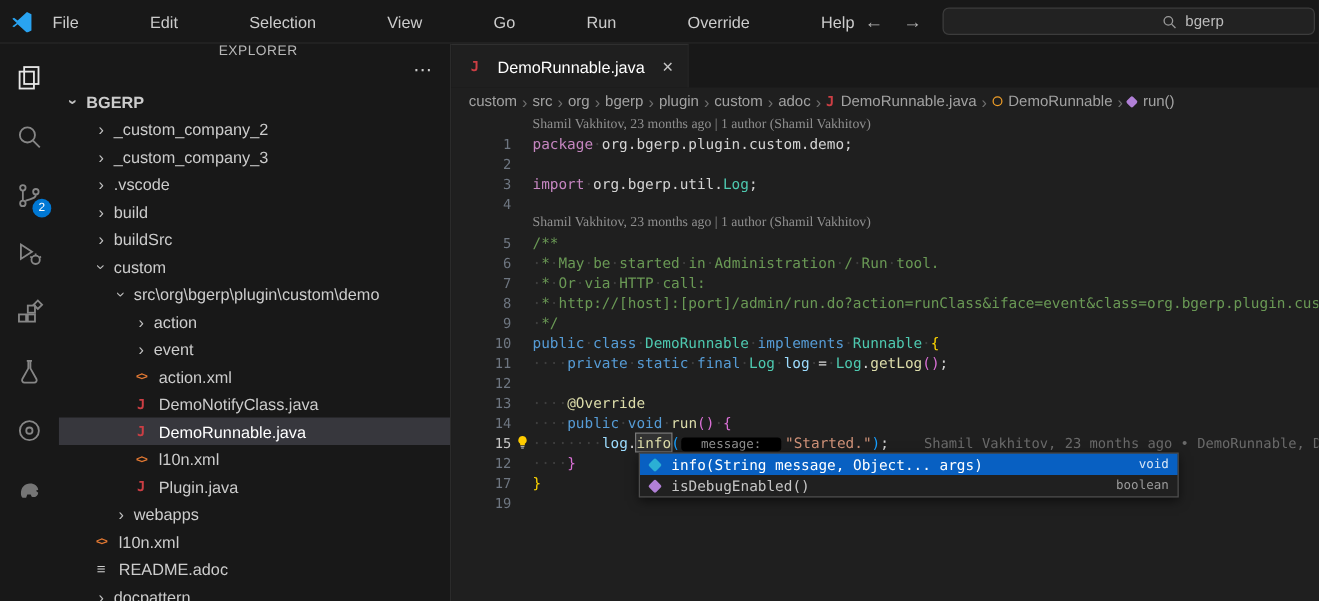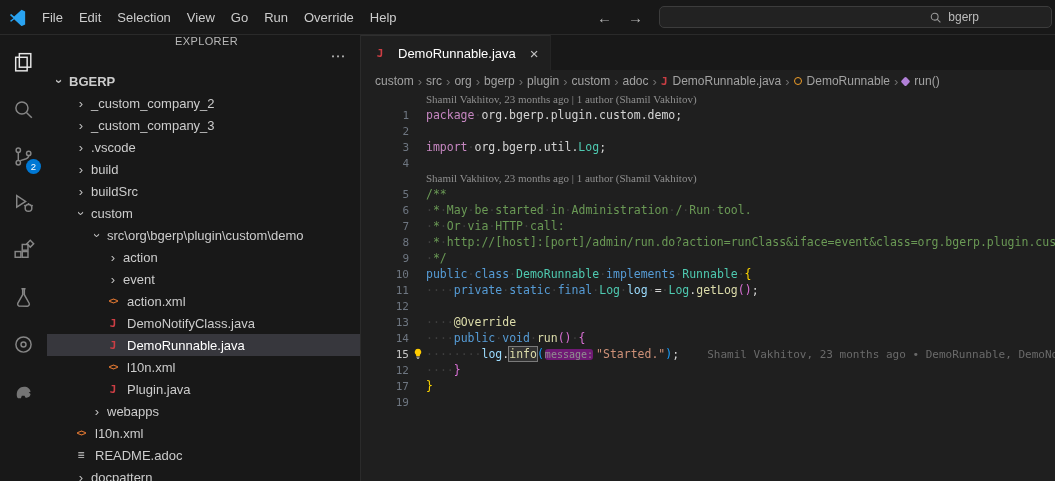--- a/index.html
+++ b/index.html
@@ -4,21 +4,21 @@
 <style>
   * { margin:0; padding:0; box-sizing:border-box; }
   html,body { background:#1f1f1f; }
   .app { position:relative; width:1055px; height:481px; background:#1f1f1f; overflow:hidden;
          font-family:"Liberation Sans", sans-serif; color:#cccccc; cursor:default; }
 
   
   .titlebar { height:35px; background:#181818; border-bottom:1px solid #2a2a2a;
               display:flex; align-items:center; }
   .logo { margin:0 8px 0 9px; display:flex; align-items:center; }
-  .menus { display:flex; }
+  .menus { display:flex;gap:41px; }
   .menus span { padding:0 8px; font-size:13px; color:#cccccc; }
   .nav { display:flex; gap:16px; margin:0 16px 0 auto; color:#b4b4b4; font-size:15px; }
   .searchbox { width:393px; height:22px; background:#222222; border:1px solid #3c3c3c;
                border-radius:5px; margin-right:3px; position:relative; font-size:12px; color:#bcbcbc; }
   .searchbox .sc { position:absolute; right:72px; top:0; height:20px; display:flex; align-items:center; gap:6px; }
 
   
   .main { display:flex; height:446px; }
 
   .activitybar { width:47px; background:#181818; display:flex; flex-direction:column;
@@ -65,21 +65,21 @@
           font-family:Liberation Serif, serif; white-space:nowrap; }
   .crow { height:16px; display:flex; align-items:center; position:relative; white-space:pre; }
   .ln { width:48px; flex:none; text-align:right; color:#6e7681; font-size:11px; }
   .ln.active { color:#c6c6c6; }
   .ccode { margin-left:17px; white-space:pre; }
   .tk.kw  { color:#c586c0; } .tk.kw2 { color:#569cd6; } .tk.type{ color:#4ec9b0; }
   .tk.fn  { color:#dcdcaa; } .tk.var { color:#9cdcfe; } .tk.str { color:#ce9178; }
   .tk.cm  { color:#6a9955; } .tk.fg  { color:#d4d4d4; } .tk.ann { color:#dcdcaa; }
   .tk.br1 { color:#ffd700; } .tk.br2 { color:#da70d6; } .tk.br3 { color:#179fff; }
   .tk.fnbox { color:#dcdcaa; outline:1px solid #7a7a7a; background:rgba(120,120,120,.22); }
-  .tk.hint { background:#701a75; color:#909090; border-radius:3px; padding:0 0; margin:0 3px 0 1px;
+  .tk.hint { background:#000000; color:#909090; border-radius:3px; padding:0 16px; margin:0 3px 0 1px;
              font-size:10px; }
   .wsdot { color:#3e3e3e; }
   .blame { color:#6a6a6a; margin-left:28px; font-size:11px; }
   .bulb { position:absolute; left:51px; top:2px; width:12px; height:12px; }
 
   .suggest { position:absolute; left:150px; top:270px; width:432px; background:#202020;
              border:1px solid #4d4d4d; box-shadow:0 3px 8px rgba(0,0,0,.55); z-index:5; }
   .srow { height:17px; display:flex; align-items:center; padding:0 7px; gap:5px;
           font-size:11.5px; color:#c5c5c5; }
   .srow.sel { background:#0860c2; color:#ffffff; }
@@ -339,16 +339,28 @@
             <div class="crow"><span class="ln">14</span><span class="ccode"><span class="tk fg"><span class="wsdot">·</span><span class="wsdot">·</span><span class="wsdot">·</span><span class="wsdot">·</span></span><span class="tk kw2">public<span class="wsdot">·</span></span><span class="tk kw2">void<span class="wsdot">·</span></span><span class="tk fn">run</span><span class="tk br2">()</span><span class="tk fg"><span class="wsdot">·</span></span><span class="tk br2">{</span></span></div>
             <div class="crow"><span class="ln active">15</span><span class="bulb"><svg width="12" height="12" viewBox="0 0 16 16">
                   <path fill="#ffcc00" d="M8 1a4.5 4.5 0 0 0-2.5 8.2V11h5V9.2A4.5 4.5 0 0 0 8 1z"></path>
                   <rect x="6" y="11.6" width="4" height="1.4" fill="#aaaaaa"></rect>
                   <rect x="6.6" y="13.4" width="2.8" height="1.2" fill="#aaaaaa"></rect>
                 </svg></span><span class="ccode"><span class="tk fg"><span class="wsdot">·</span><span class="wsdot">·</span><span class="wsdot">·</span><span class="wsdot">·</span><span class="wsdot">·</span><span class="wsdot">·</span><span class="wsdot">·</span><span class="wsdot">·</span></span><span class="tk var">log</span><span class="tk fg">.</span><span class="tk fnbox">info</span><span class="tk br3">(</span><span class="tk hint">message:</span><span class="tk str">"Started."</span><span class="tk br3">)</span><span class="tk fg">;</span><span class="blame">Shamil Vakhitov, 23 months ago • DemoRunnable, DemoNo</span></span></div>
             <div class="crow"><span class="ln">12</span><span class="ccode"><span class="tk fg"><span class="wsdot">·</span><span class="wsdot">·</span><span class="wsdot">·</span><span class="wsdot">·</span></span><span class="tk br2">}</span></span></div>
             <div class="crow"><span class="ln">17</span><span class="ccode"><span class="tk br1">}</span></span></div>
             <div class="crow"><span class="ln">19</span><span class="ccode"></span></div>
           </div>
+        <div class="suggest" id="suggest">
+            <div class="srow sel">
+              <span class="sicon" style="background: rgb(43, 176, 212);"></span>
+              <span class="slabel">info(String message, Object... args)</span>
+              <span class="sdetail">void</span>
+            </div>
+            <div class="srow">
+              <span class="sicon" style="background: rgb(177, 128, 215);"></span>
+              <span class="slabel">isDebugEnabled()</span>
+              <span class="sdetail">boolean</span>
+            </div>
+          </div>
       </div>
     </div>
   </div>
 </div>
 
 </body></html>

